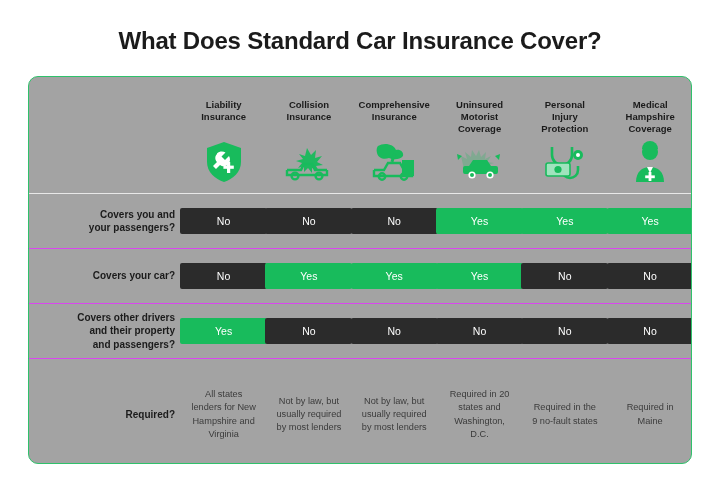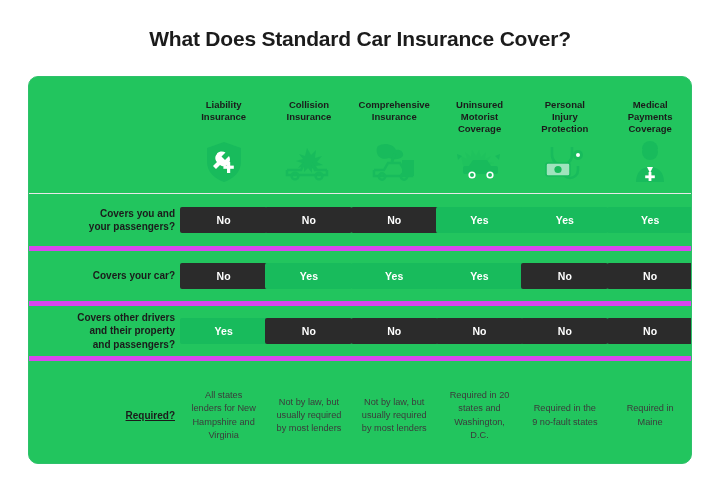--- a/index.html
+++ b/index.html
@@ -15,38 +15,38 @@
     overflow: hidden;
   }
   .page {
     position: relative;
     width: 720px;
     height: 486px;
     box-sizing: border-box;
   }
   .title {
     text-align: center;
-    font-size: 21px;
+    font-size: 24px;
     font-weight: bold;
     letter-spacing: -0.2px;
     color: #1b1b1b;
     padding-top: 27px;
     padding-bottom: 0;
     margin: 0;
   }
   .card {
     position: absolute;
     left: 28px;
     top: 76px;
     width: 664px;
     height: 388px;
     border: 1.5px solid #2fc16b;
     border-radius: 10px;
     box-sizing: border-box;
-    background: #22c55e;
+    background: #a3a3a3;
     overflow: hidden;
   }
   table.matrix {
     width: 100%;
     height: 100%;
     border-collapse: collapse;
     table-layout: fixed;
   }
   table.matrix col.rowlabel { width: 152px; }
   table.matrix col.colc { width: 85.3px; }
@@ -75,21 +75,21 @@
   }
   .head-icon {
     margin-top: 2px;
     height: 46px;
     display: flex;
     align-items: center;
     justify-content: center;
   }
   tbody td {
     padding: 0;
-    border-top: 5px solid #d946ef;
+    border-top: 1px solid #d946ef;
     vertical-align: middle;
   }
   tbody tr:first-child td { border-top: 1px solid #e8e8e8; }
 
   .rlabel {
     font-size: 10px;
     font-weight: bold;
     color: #1b1b1b;
     line-height: 1.35;
     padding-left: 16px;
@@ -101,42 +101,41 @@
     align-items: center;
     justify-content: center;
     padding: 10px 0;
   }
   .pill {
     display: inline-block;
     min-width: 47px;
     padding: 7px 20px;
     border-radius: 2px;
     font-size: 10.5px;
-    font-weight: bold;
+    font-weight: normal;
     text-align: center;
     color: #ffffff;
     letter-spacing: 0.1px;
   }
   .pill.no { background: #2b2b2b; }
   .pill.yes { background: #18bb5c; }
 
   .req-text {
     font-size: 9.2px;
     line-height: 1.45;
     color: #3b3b3b;
     text-align: center;
     padding: 14px 8px;
   }
   .row-covers { height: 55px; }
   .row-required { height: 112px; }
   .required-label {
     font-size: 10px;
     font-weight: bold;
     padding-left: 16px;
-    text-decoration: underline;
   }
 </style>
 </head>
 <body>
 
 <div class="page">
 
   <h1 class="title">What Does Standard Car Insurance Cover?</h1>
 
   <div class="card">
@@ -268,21 +267,21 @@
                   </g>
                 </svg>
               </div>
             </div>
           </th>
 
           <th>
             <div class="head-cell">
               <div class="head-title">
                 <span>Medical</span><br>
-                <span>Payments</span><br>
+                <span>Hampshire</span><br>
                 <span>Coverage</span>
               </div>
               <div class="head-icon">
                 <svg width="46" height="44" viewBox="0 0 46 44">
                   <circle cx="23" cy="12" r="8" fill="#18bb5c"></circle>
                   <path d="M15 9 a8 8 0 0 1 16 0 z" fill="#18bb5c"></path>
                   <path d="M9 42 c0-10 6-15 14-15 s14 5 14 15 z" fill="#18bb5c"></path>
                   <path d="M20 27 l3 6 3-6" fill="#fff"></path>
                   <rect x="21.6" y="32" width="2.8" height="9" fill="#fff"></rect>
                   <rect x="18.2" y="35.4" width="9.6" height="2.8" fill="#fff"></rect>

